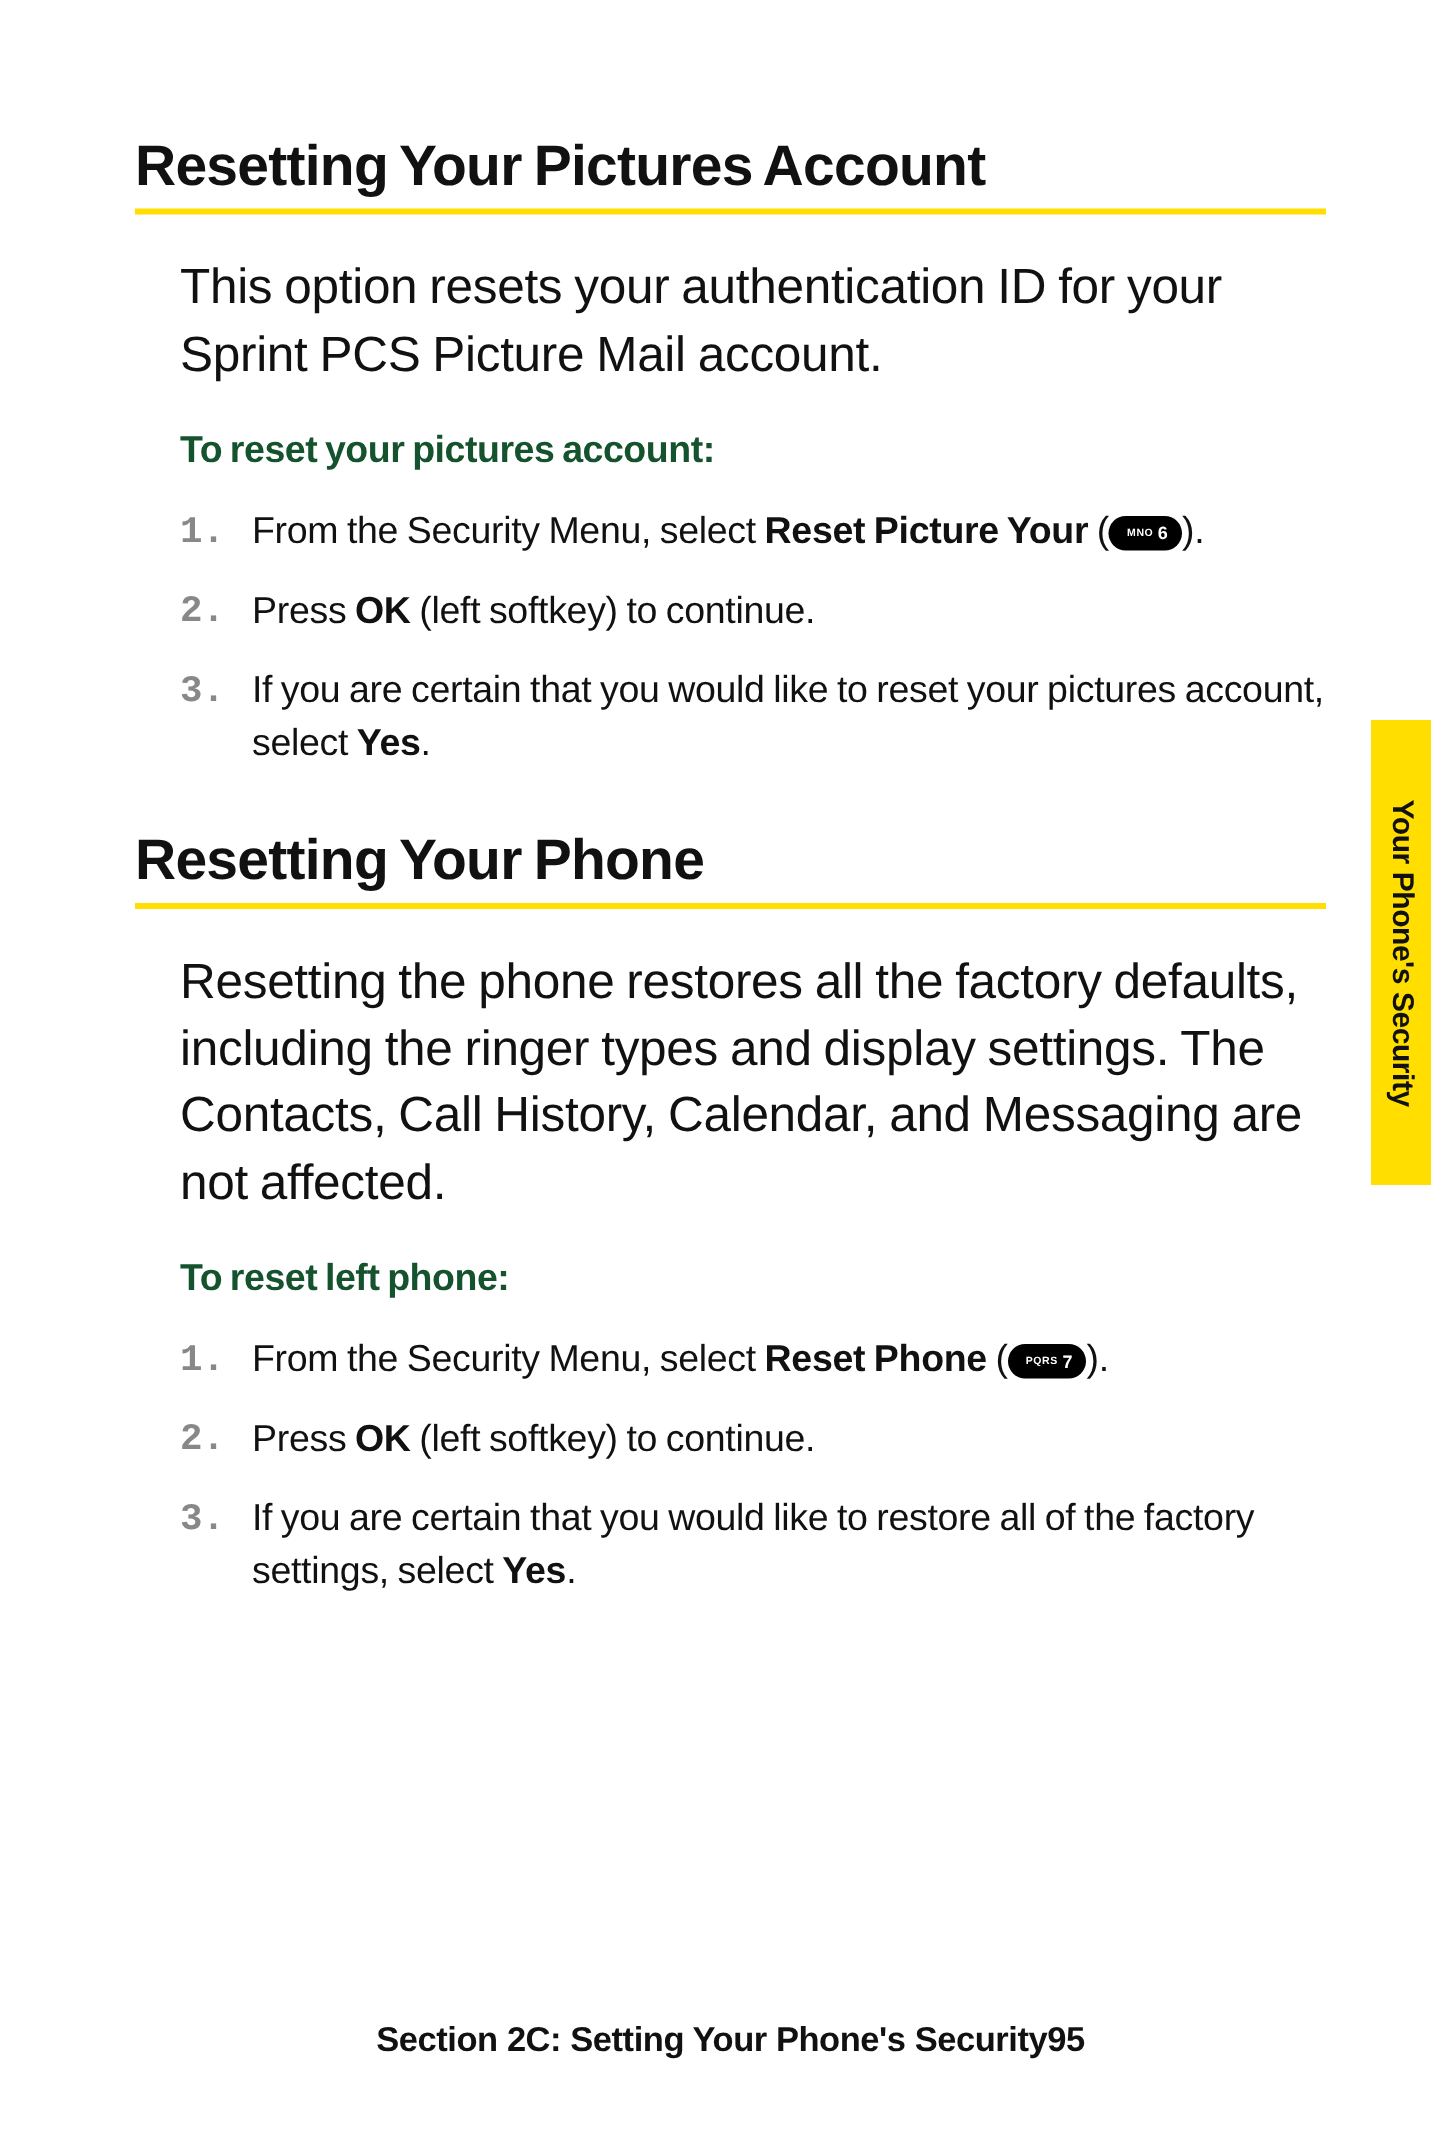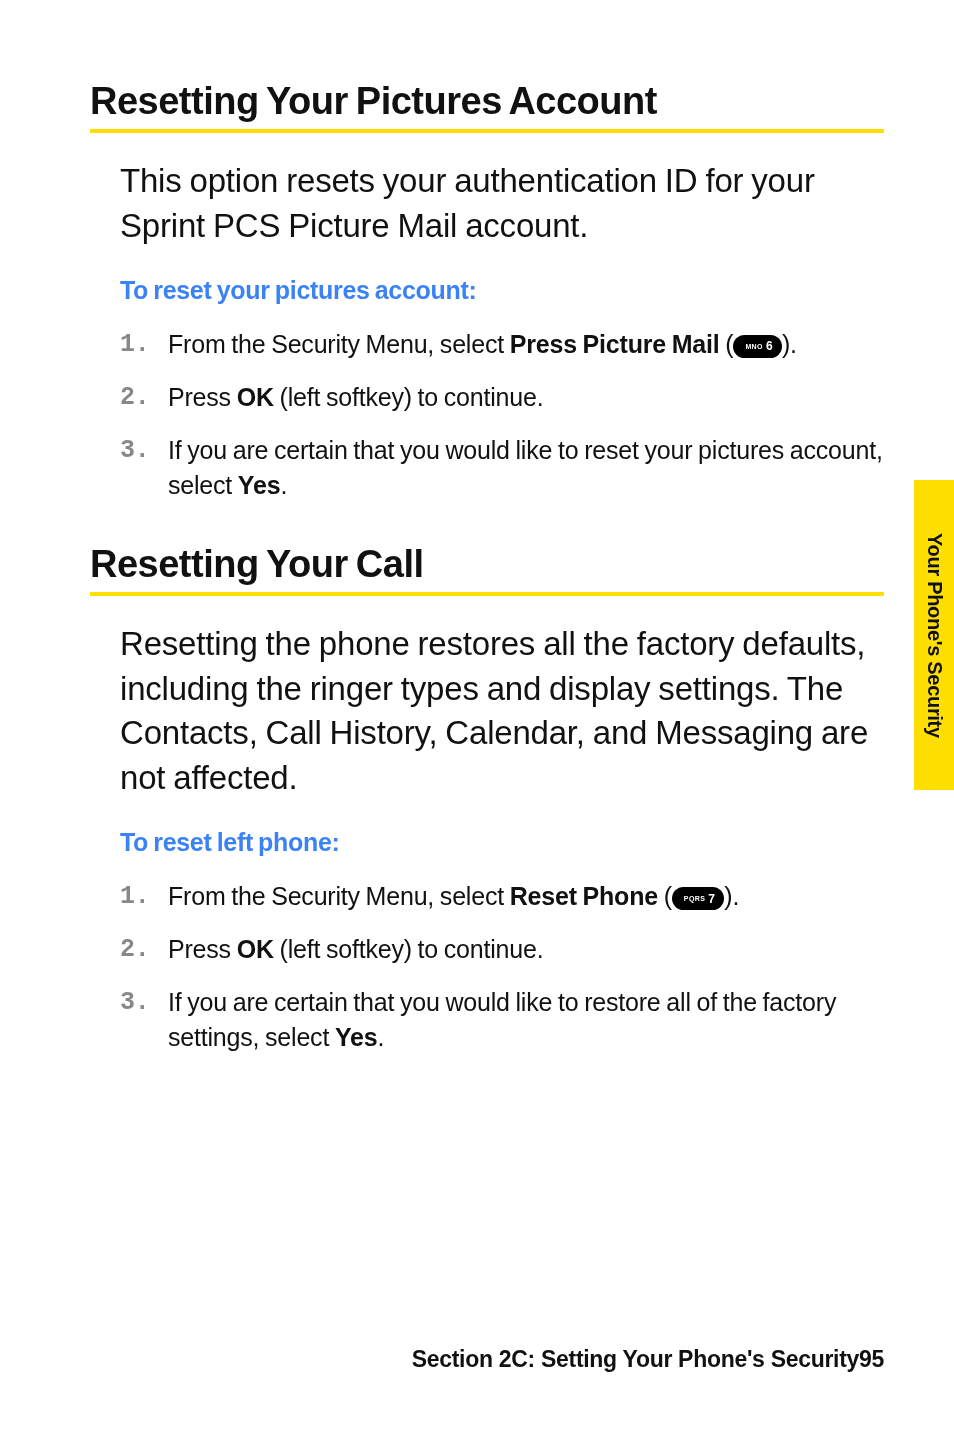--- a/index.html
+++ b/index.html
@@ -14,39 +14,39 @@
     overflow: hidden;
   }
   .page {
     padding: 80px 70px 0 90px;
     box-sizing: border-box;
   }
   h1.section-title {
     font-size: 38px;
     font-weight: 800;
     letter-spacing: -0.5px;
-    margin: 0 0 6px 0;
+    margin: 10px 0 6px 0;
     word-spacing: -2px;
   }
   .rule {
     height: 4px;
     background: #ffde00;
     margin: 0 0 26px 0;
   }
   .intro {
     font-size: 33px;
     line-height: 1.35;
     margin: 0 0 28px 30px;
     letter-spacing: -0.2px;
     word-spacing: -1px;
   }
   .subhead {
     font-size: 25px;
     font-weight: 700;
-    color: #3b82f6;
+    color: #14532d;
     margin: 0 0 22px 30px;
     letter-spacing: -0.3px;
     word-spacing: -1.5px;
   }
   ol.steps {
     list-style: none;
     margin: 0 0 40px 30px;
     padding: 0;
   }
   ol.steps > li {
@@ -111,21 +111,21 @@
     font-weight: 700;
     letter-spacing: -0.3px;
     white-space: nowrap;
   }
   .footer {
     position: absolute;
     bottom: 58px;
     left: 90px;
     right: 70px;
     display: flex;
-    justify-content: flex-end;
+    justify-content: center;
     align-items: baseline;
     font-size: 23px;
     font-weight: 700;
     letter-spacing: -0.3px;
   }
   .footer .pagenum {
     font-weight: 700;
   }
 </style>
 </head>
@@ -135,41 +135,41 @@
 
   <h1 class="section-title">Resetting Your Pictures Account</h1>
   <div class="rule"></div>
   <p class="intro">This option resets your authentication ID for your Sprint PCS Picture Mail account.</p>
   <p class="subhead">To reset your pictures account:</p>
 
   <ol class="steps">
     <li>
       <span class="num">1.</span>
       <span class="step-body">
-        <span>From the Security Menu, select </span><span class="b">Press Picture Mail</span><span> (</span><span class="key">
+        <span>From the Security Menu, select </span><span class="b">Reset Picture Your</span><span> (</span><span class="key">
             <span class="abc">MNO</span>
             <span class="digit">6</span>
           </span><span>).</span>
       </span>
     </li>
     <li>
       <span class="num">2.</span>
       <span class="step-body">
         <span>Press </span><span class="b">OK</span><span> (left softkey) to continue.</span>
       </span>
     </li>
     <li>
       <span class="num">3.</span>
       <span class="step-body">
         <span>If you are certain that you would like to reset your pictures account, select </span><span class="b">Yes</span><span>.</span>
       </span>
     </li>
   </ol>
 
-  <h1 class="section-title">Resetting Your Call</h1>
+  <h1 class="section-title">Resetting Your Phone</h1>
   <div class="rule"></div>
   <p class="intro">Resetting the phone restores all the factory defaults, including the ringer types and display settings. The Contacts, Call History, Calendar, and Messaging are not affected.</p>
   <p class="subhead">To reset left phone:</p>
 
   <ol class="steps">
     <li>
       <span class="num">1.</span>
       <span class="step-body">
         <span>From the Security Menu, select </span><span class="b">Reset Phone</span><span> (</span><span class="key">
             <span class="abc">PQRS</span>

